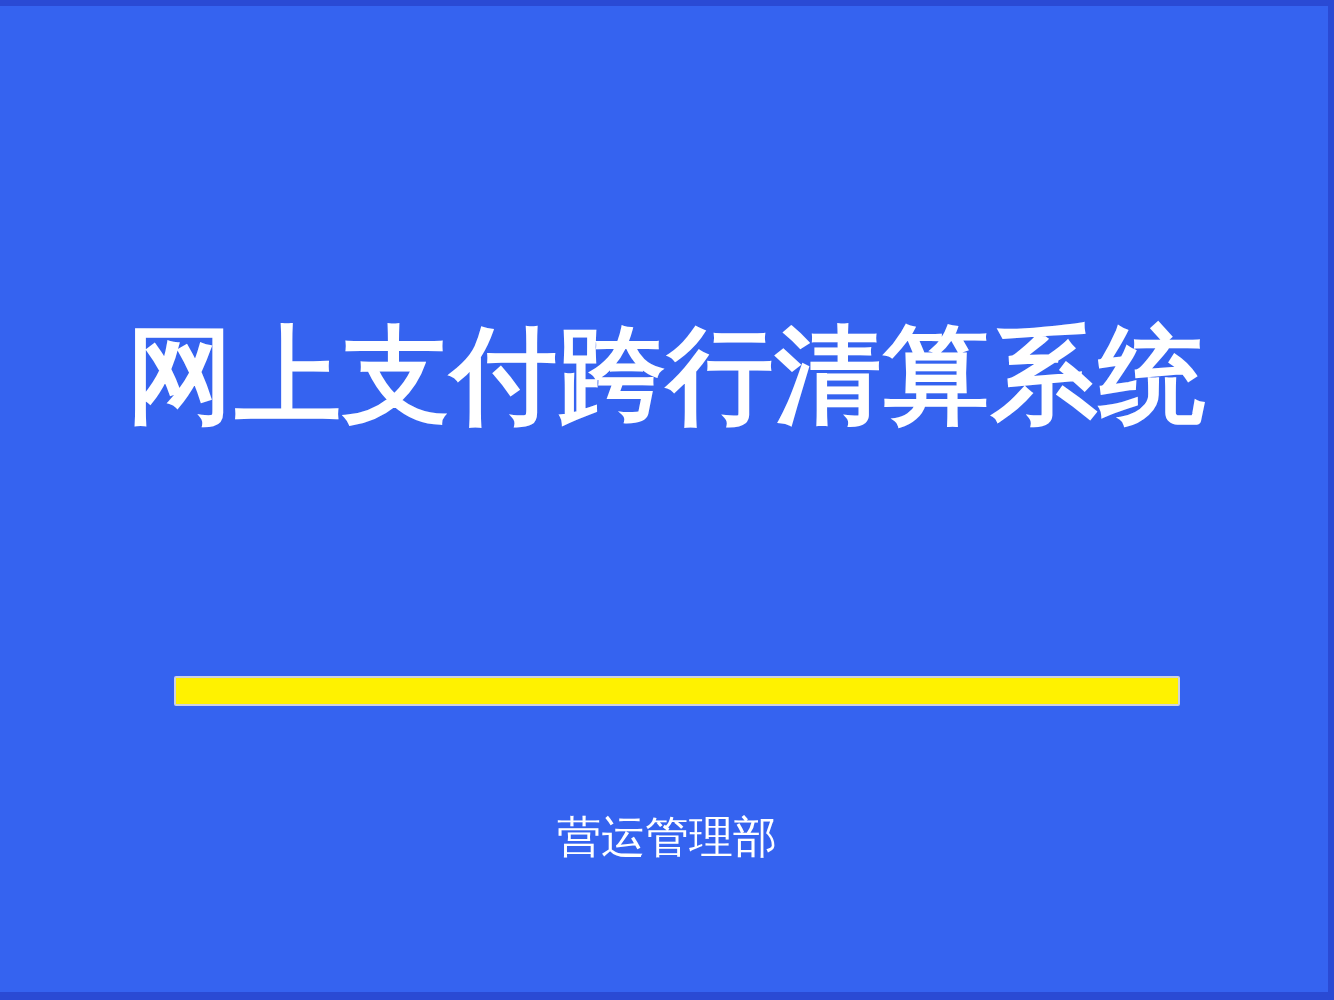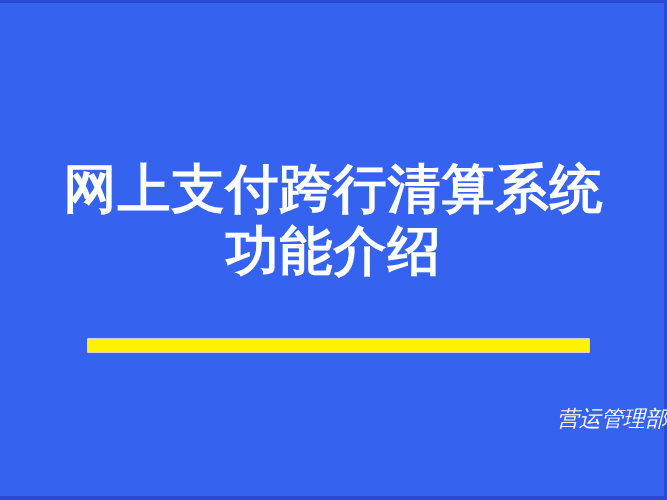--- a/index.html
+++ b/index.html
@@ -59,43 +59,41 @@
     border: 1px solid #cdd2de;
     box-sizing: border-box;
     border-radius: 1px;
   }
 
   .subtitle-block {
     position: absolute;
     left: 0;
     top: 396px;
     width: 667px;
-    text-align: right;
-    font-style: italic;
+    text-align: center;
   }
   .subtitle-line {
     color: #ffffff;
     font-weight: normal;
     font-size: 22px;
     line-height: 45px;
     white-space: nowrap;
   }
 </style>
 </head>
 <body>
 
 <div id="slide">
 
   <div class="edge edge-top"></div>
   <div class="edge edge-right"></div>
   <div class="edge edge-bottom"></div>
 
   <div class="title-block">
     <div class="title-line">网上支付跨行清算系统</div>
-    <div class="title-line">功能介绍</div>
   </div>
 
   <div class="accent-bar-wrap">
     <div class="accent-bar"></div>
   </div>
 
   <div class="subtitle-block">
     <div class="subtitle-line">营运管理部</div>
   </div>
 

